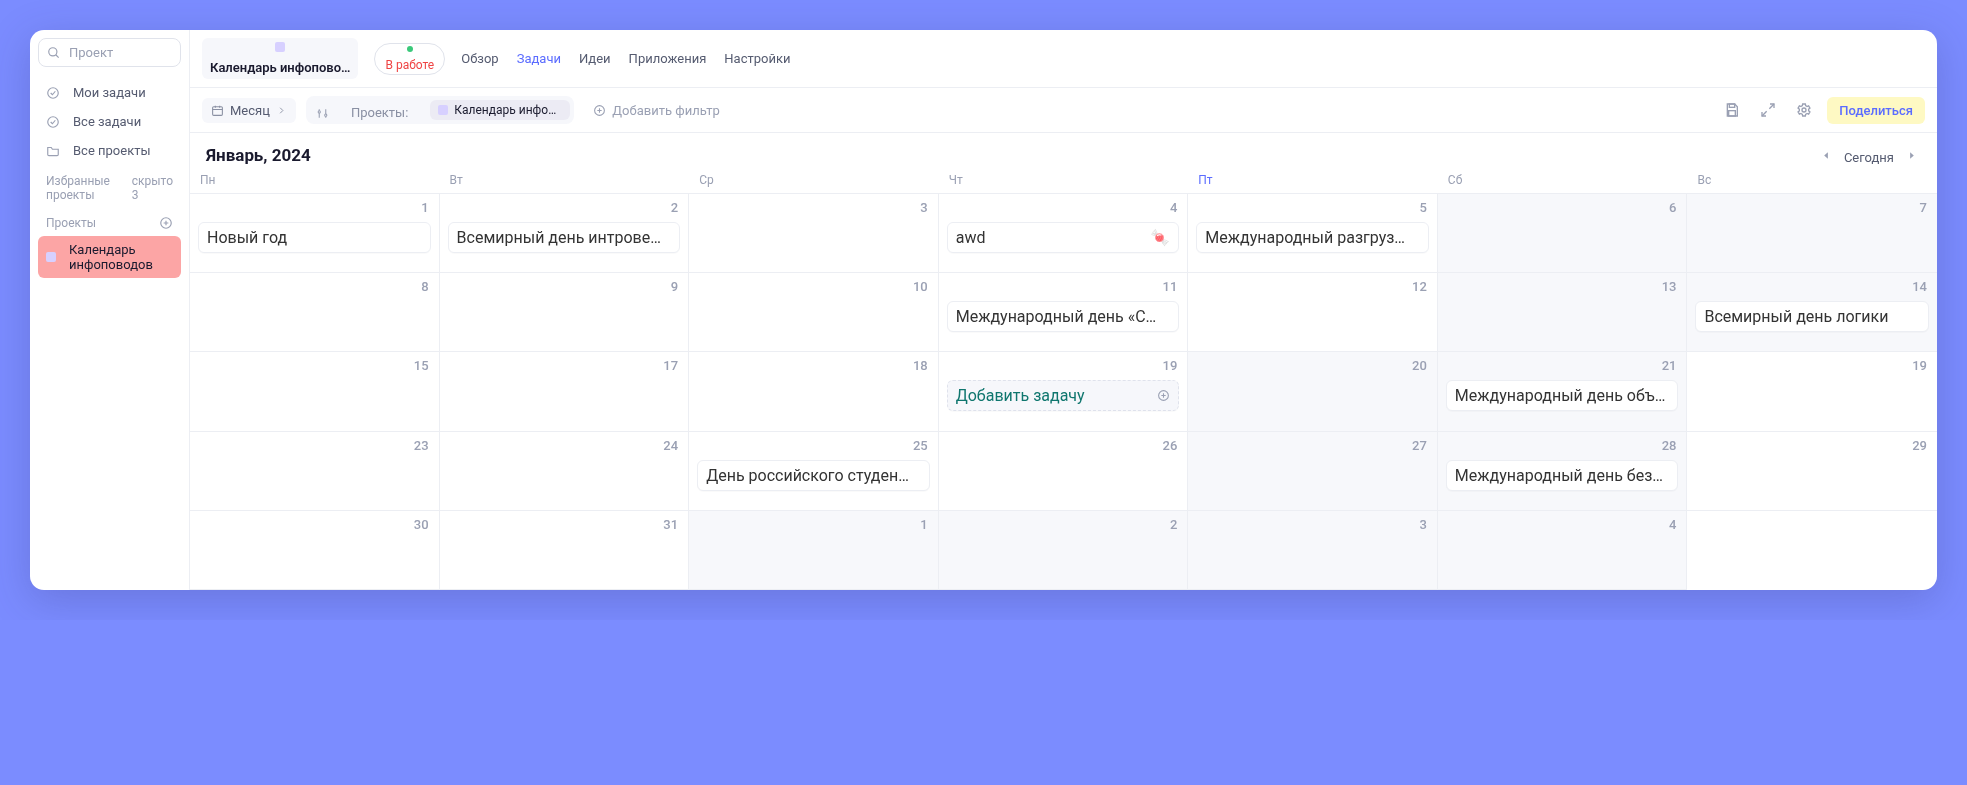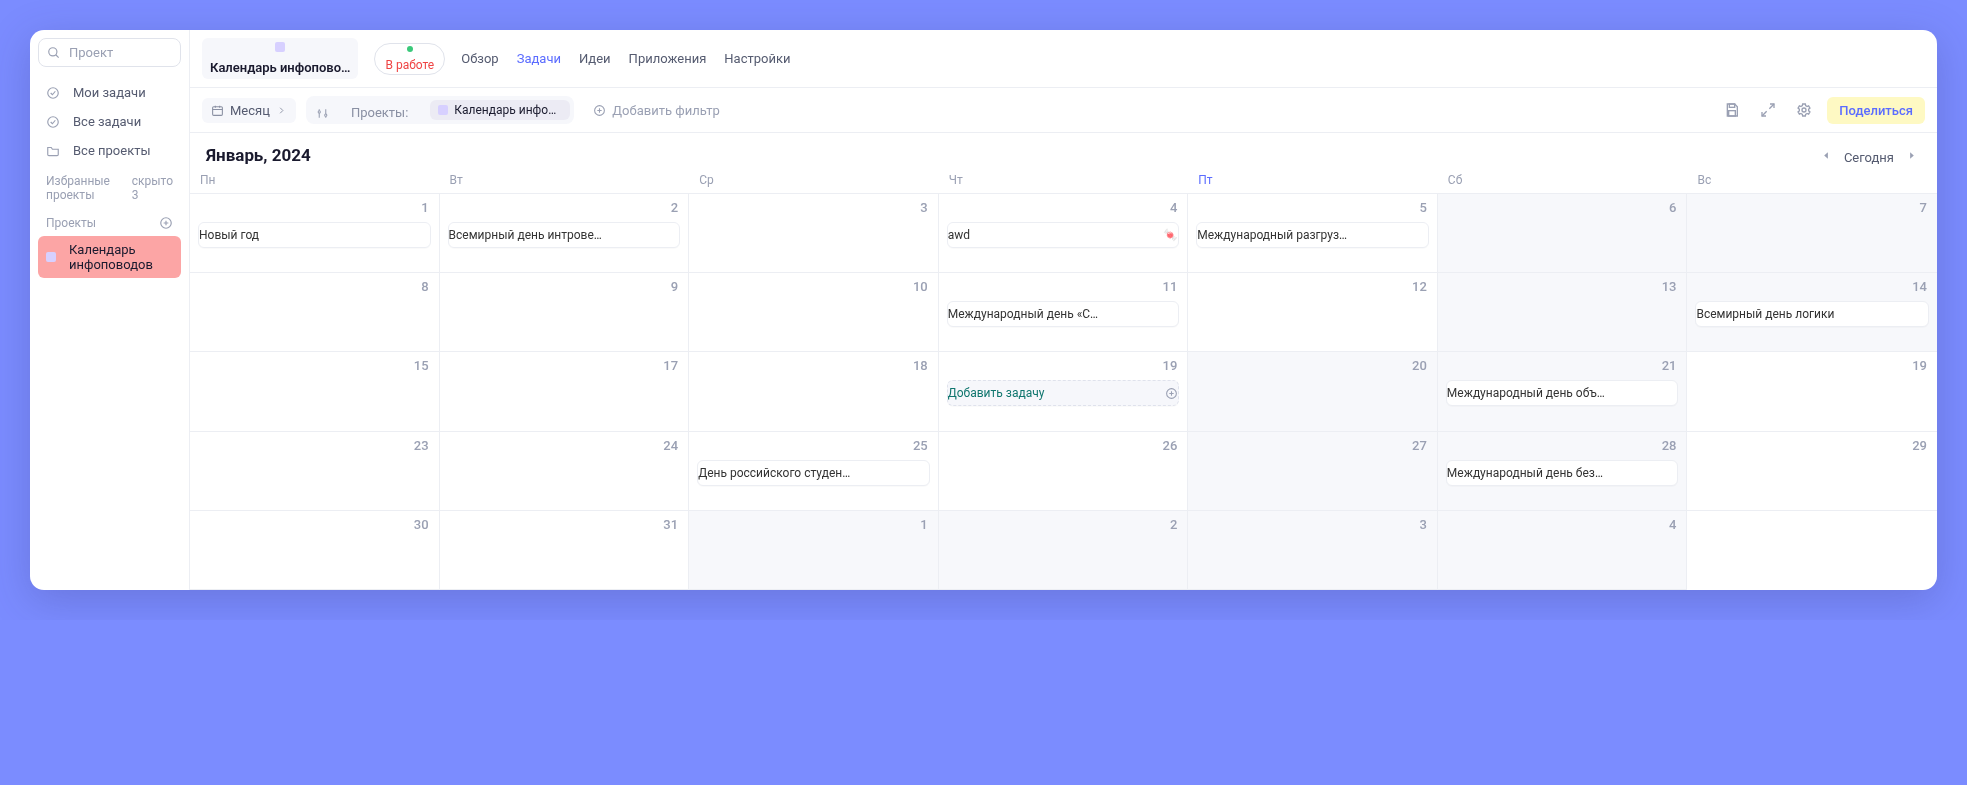--- a/index.html
+++ b/index.html
@@ -84,21 +84,21 @@
 .cal-nav .arrow { color:#b7bbcc; cursor:pointer; padding:4px;}
 .weekdays { display:grid; grid-template-columns: repeat(7,1fr); padding:0 0 6px 0; border-bottom:1px solid #eceef3;}
 .weekdays div { padding:0 10px; color:#9aa0b3; font-size:12px;}
 .weekdays div.today { color:#5b6cff; }
 .grid { flex:1; display:grid; grid-template-columns: repeat(7,1fr); grid-auto-rows: 1fr; overflow:hidden;}
 .cell { border-right:1px solid #eceef3; border-bottom:1px solid #eceef3; padding:6px 8px; position:relative; display:flex; flex-direction:column; gap:4px;}
 .cell:nth-child(7n){ border-right:none;}
 .cell.weekend { background:#f7f8fb; }
 .cell.othermonth { background:#f7f8fb; }
 .daynum { position:absolute; top:6px; right:10px; color:#9aa0b3; font-size:13px; font-weight:500;}
-.event { margin-top:22px; background:#fff; border:1px solid #eceef3; border-radius:6px; padding:5px 0; font-size:12px; color:#333; overflow:hidden; text-overflow:ellipsis; white-space:nowrap; display:flex; align-items:center; gap:6px; box-shadow:0 1px 0 rgba(0,0,0,0.02);}
+.event { margin-top:22px; background:#fff; border:1px solid #eceef3; border-radius:6px; padding:5px 8px; font-size:16px; color:#333; overflow:hidden; text-overflow:ellipsis; white-space:nowrap; display:flex; align-items:center; gap:6px; box-shadow:0 1px 0 rgba(0,0,0,0.02);}
 .event.ghost { background:#f6f7fb; color:#0f766e; border:1px dashed #dfe2ec; }
 .event .em { margin-left:auto; }
 svg { display:block; }
 </style>
 </head>
 <body>
 
 <div class="app-frame">
 
   <div class="sidebar">

